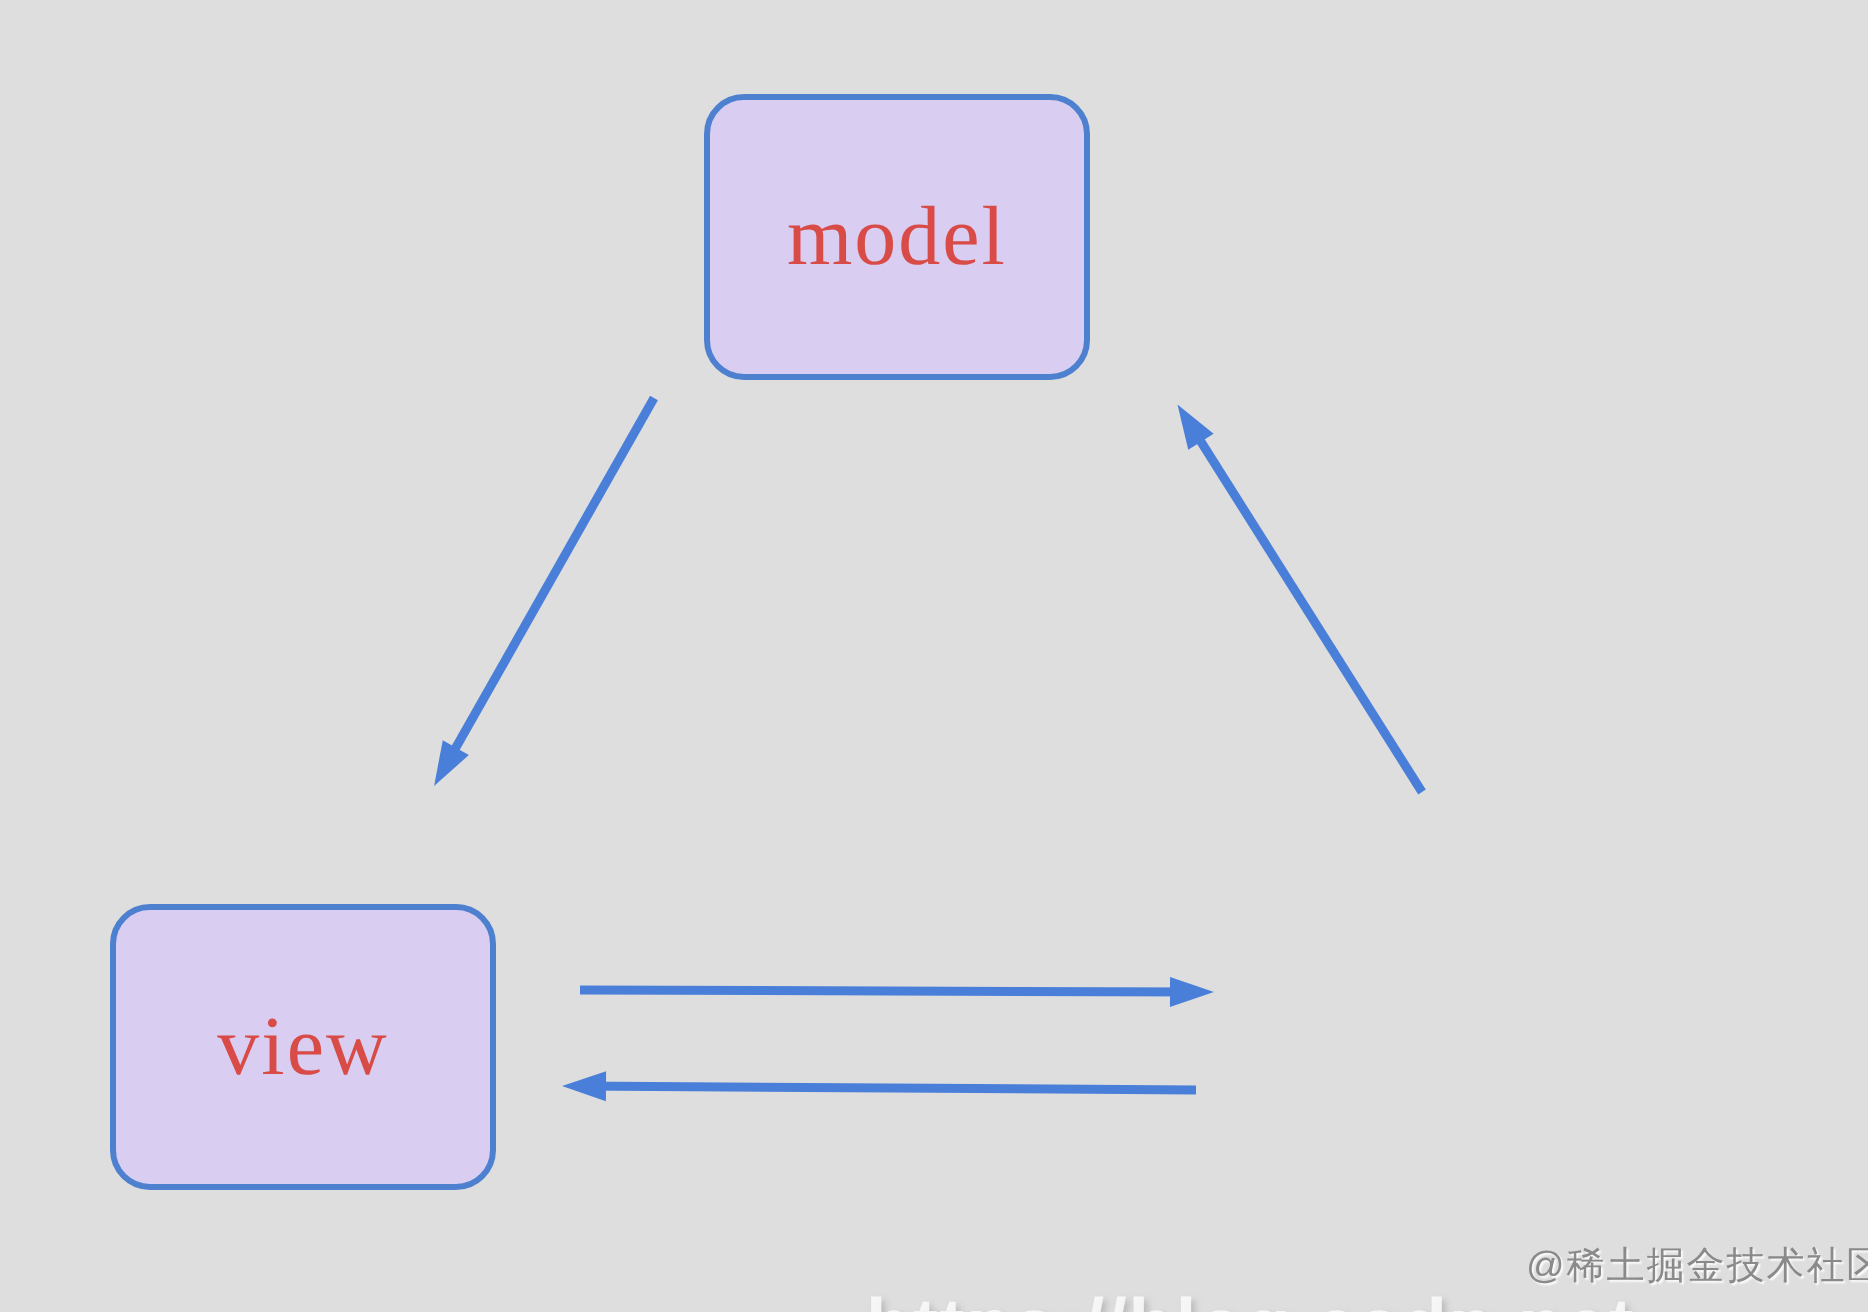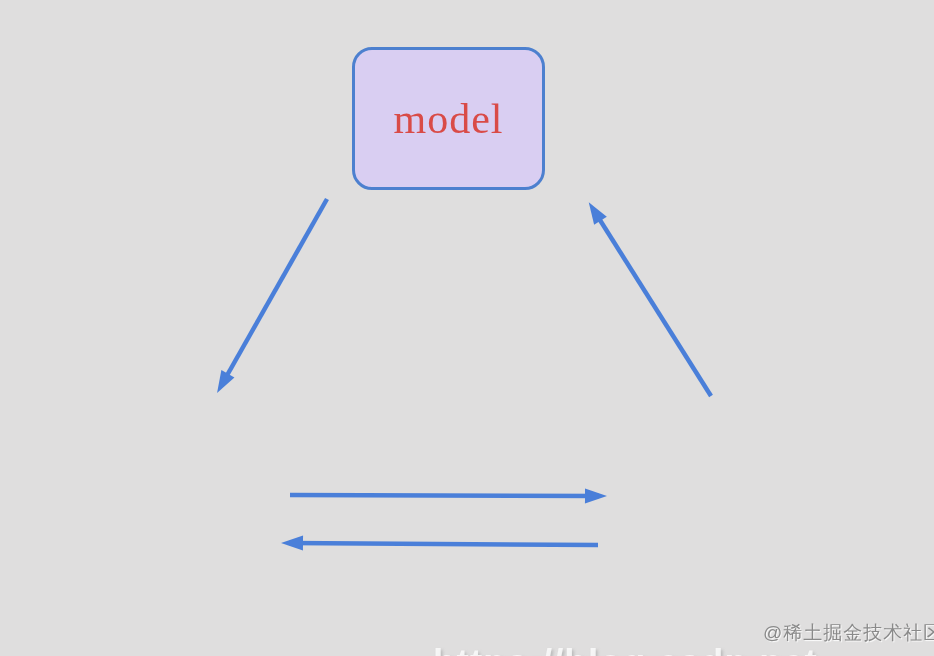--- a/index.html
+++ b/index.html
@@ -86,19 +86,22 @@
     <line class="edge" x1="327" y1="199" x2="221" y2="386" marker-end="url(#arrow)"></line>
     <line class="edge" x1="711" y1="396" x2="593" y2="209" marker-end="url(#arrow)"></line>
     <line class="edge" x1="290" y1="495" x2="599" y2="496" marker-end="url(#arrow)"></line>
     <line class="edge" x1="598" y1="545" x2="289" y2="543" marker-end="url(#arrow)"></line>
   </svg>
 
   <div class="node" id="node-model">
     <span class="node-label">model</span>
   </div>
 
+  <div class="node" id="node-view">
+    <span class="node-label">view</span>
+  </div>
 
 
   <div class="watermark-url">https://blog.csdn.net</div>
 
   <div class="watermark-community">@稀土掘金技术社区</div>
 
 </div>
 
 </body></html>

